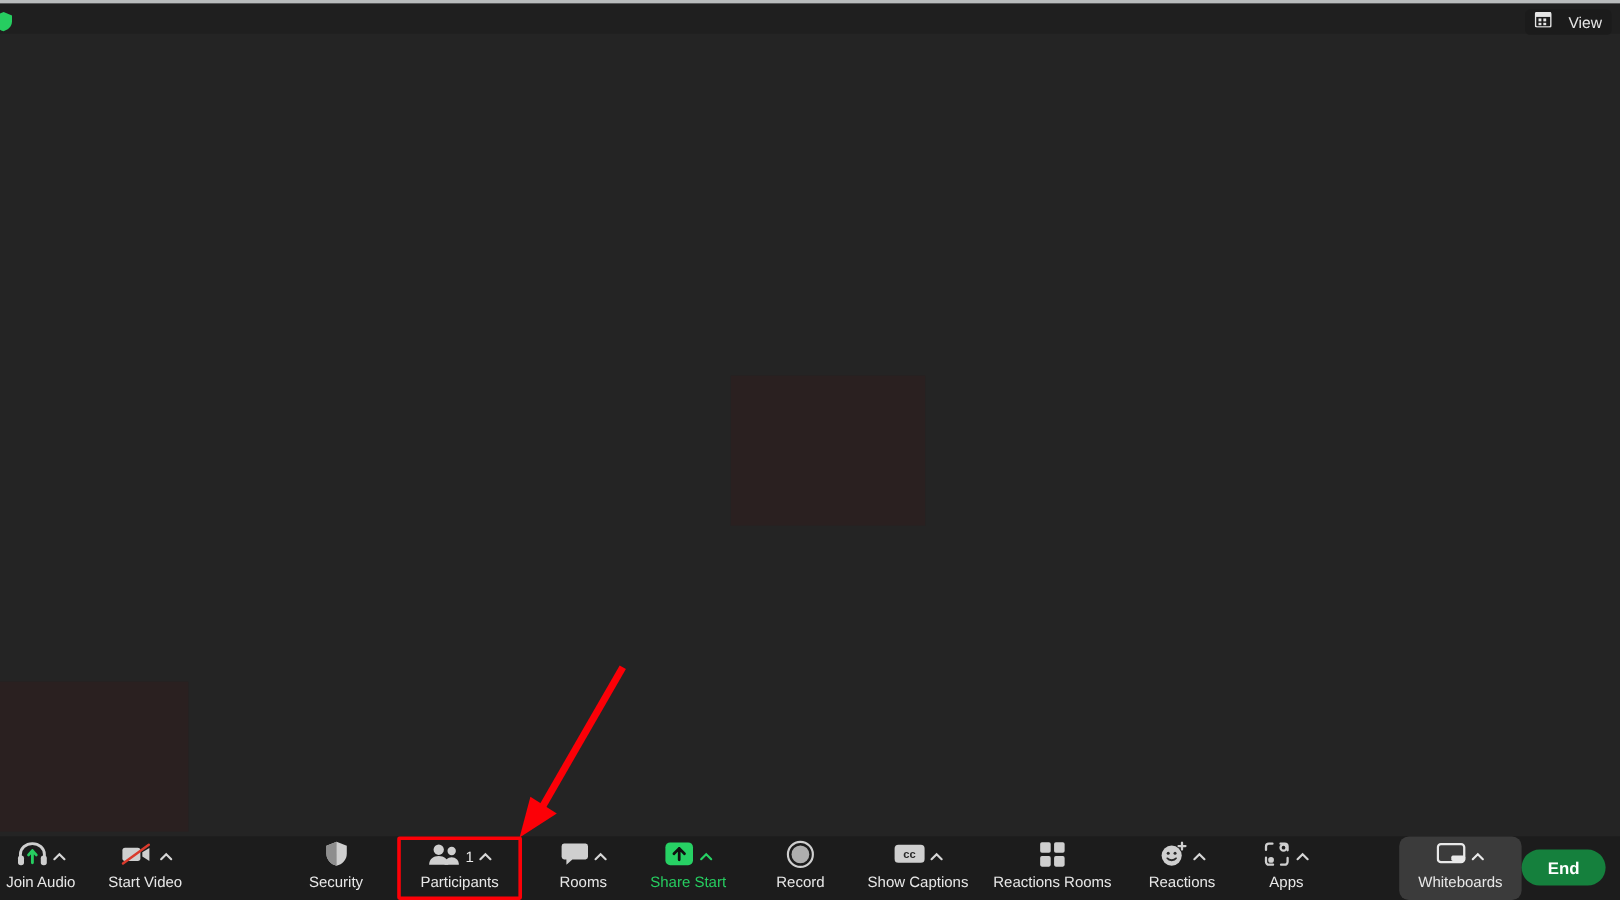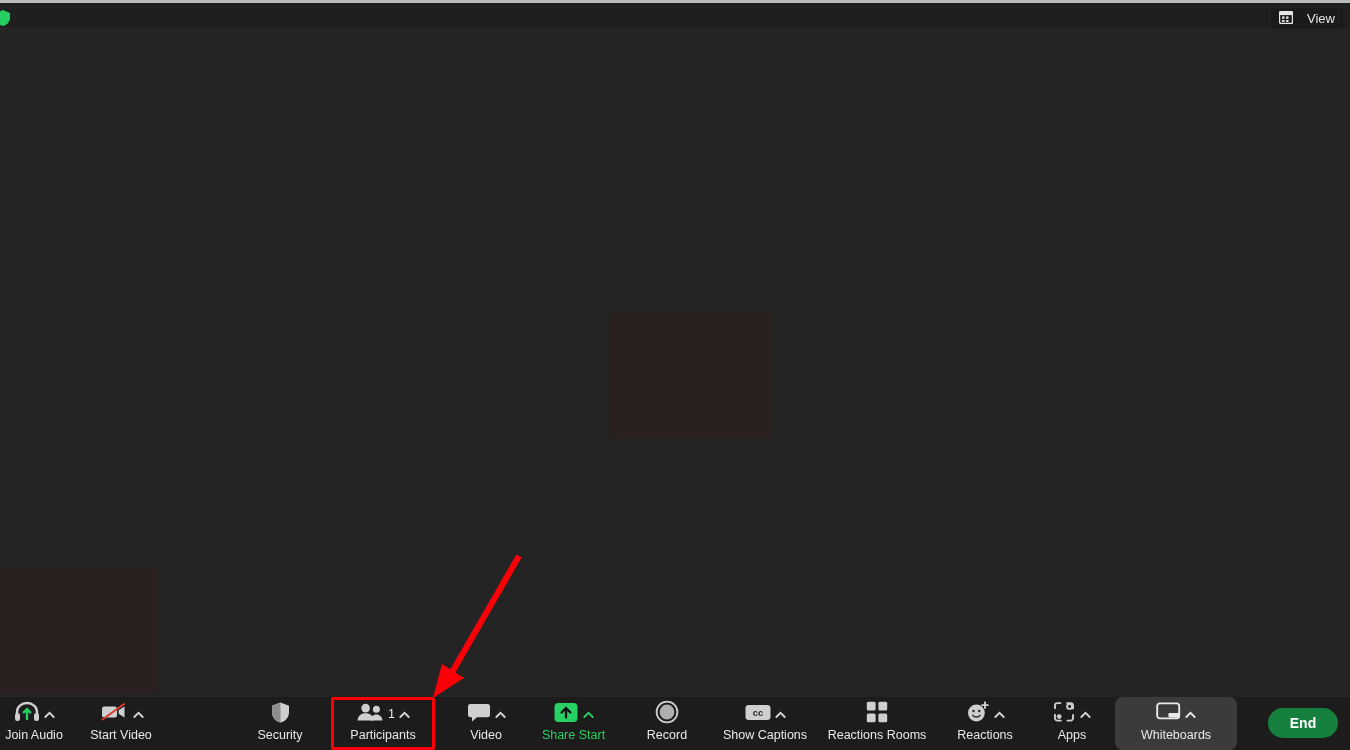--- a/index.html
+++ b/index.html
@@ -199,21 +199,21 @@
             <svg width="24" height="21" viewBox="0 0 24 21">
               <path d="M3 2 L21 2 A2.2 2.2 0 0 1 23 4.2 L23 13 A2.2 2.2 0 0 1 21 15.2 L10 15.2 L5 19.6 L5 15.2 L3 15.2 A2.2 2.2 0 0 1 1 13 L1 4.2 A2.2 2.2 0 0 1 3 2 Z" fill="#cfcfcf"></path>
             </svg>
           </span>
           <span class="chev">
             <svg width="11" height="8" viewBox="0 0 11 8">
                 <path d="M1.3 6 L5.5 1.8 L9.7 6" fill="none" stroke="#d6d6d6" stroke-width="1.8" stroke-linecap="round"></path>
               </svg>
           </span>
         </div>
-        <span class="lbl">Video</span>
+        <span class="lbl">Rooms</span>
       </div>
 
       <div class="tb-item" id="it-share" style="left:522px; width:103px;">
         <div class="iconrow">
           <span>
             <svg width="26" height="23" viewBox="0 0 26 23">
               <rect x="1.5" y="2" width="23" height="19" rx="4" fill="#27d164"></rect>
               <path d="M13 16.5 L13 7 M13 7 L8.6 11.5 M13 7 L17.4 11.5" fill="none" stroke="#101010" stroke-width="2.3" stroke-linecap="round" stroke-linejoin="round"></path>
             </svg>
           </span>
@@ -303,21 +303,21 @@
           </span>
           <span class="chev">
             <svg width="11" height="8" viewBox="0 0 11 8">
                 <path d="M1.3 6 L5.5 1.8 L9.7 6" fill="none" stroke="#d6d6d6" stroke-width="1.8" stroke-linecap="round"></path>
               </svg>
           </span>
         </div>
         <span class="lbl">Apps</span>
       </div>
 
-      <div class="tb-item active-bg" id="it-whiteboards" style="left:1115px; width:122px;">
+      <div class="tb-item active-bg" id="it-whiteboards" style="left:1166px; width:102px;">
         <div class="iconrow">
           <span>
             <svg width="25" height="20" viewBox="0 0 25 20">
               <rect x="1.2" y="1.4" width="22" height="15" rx="2.6" fill="none" stroke="#e9e9e9" stroke-width="1.9"></rect>
               <rect x="12.4" y="11.0" width="11.6" height="4.4" rx="1.3" fill="#e9e9e9"></rect>
             </svg>
           </span>
           <span class="chev">
             <svg width="11" height="8" viewBox="0 0 11 8">
                 <path d="M1.3 6 L5.5 1.8 L9.7 6" fill="none" stroke="#e9e9e9" stroke-width="1.8" stroke-linecap="round"></path>

